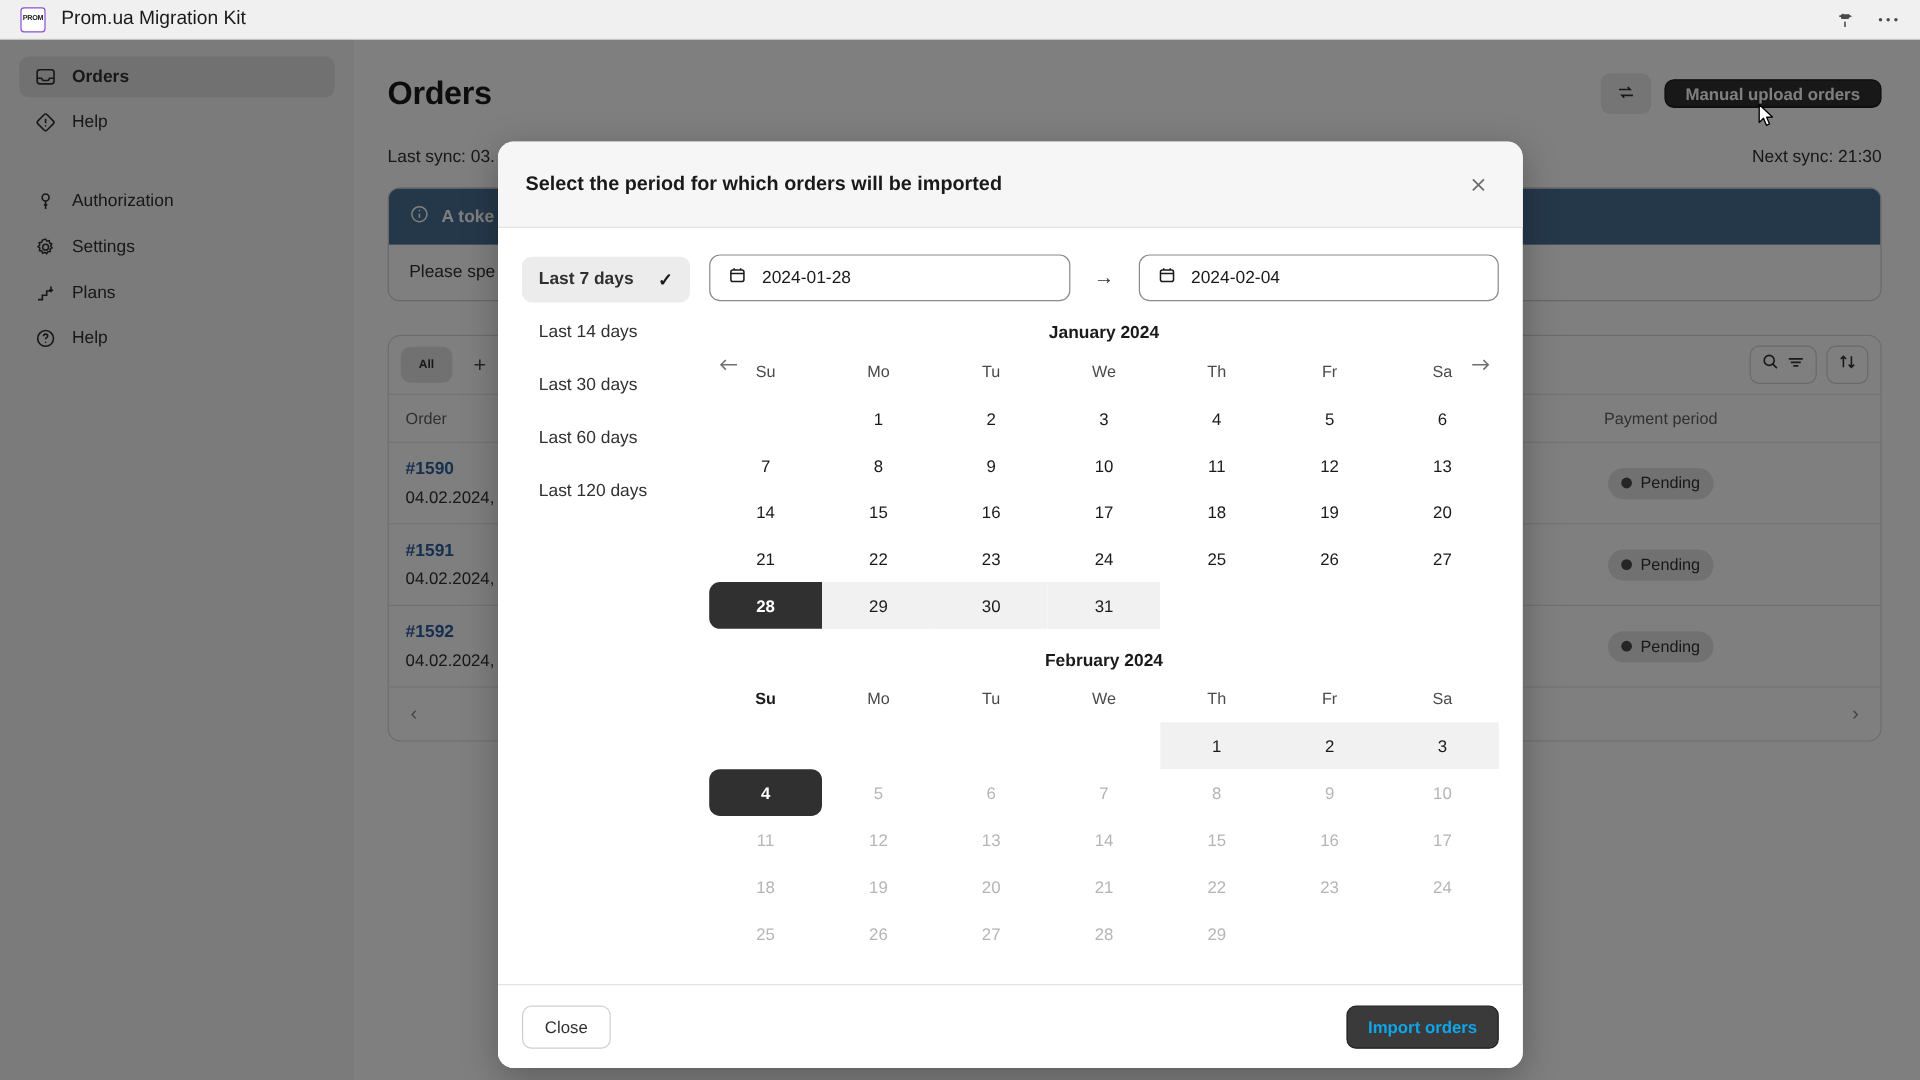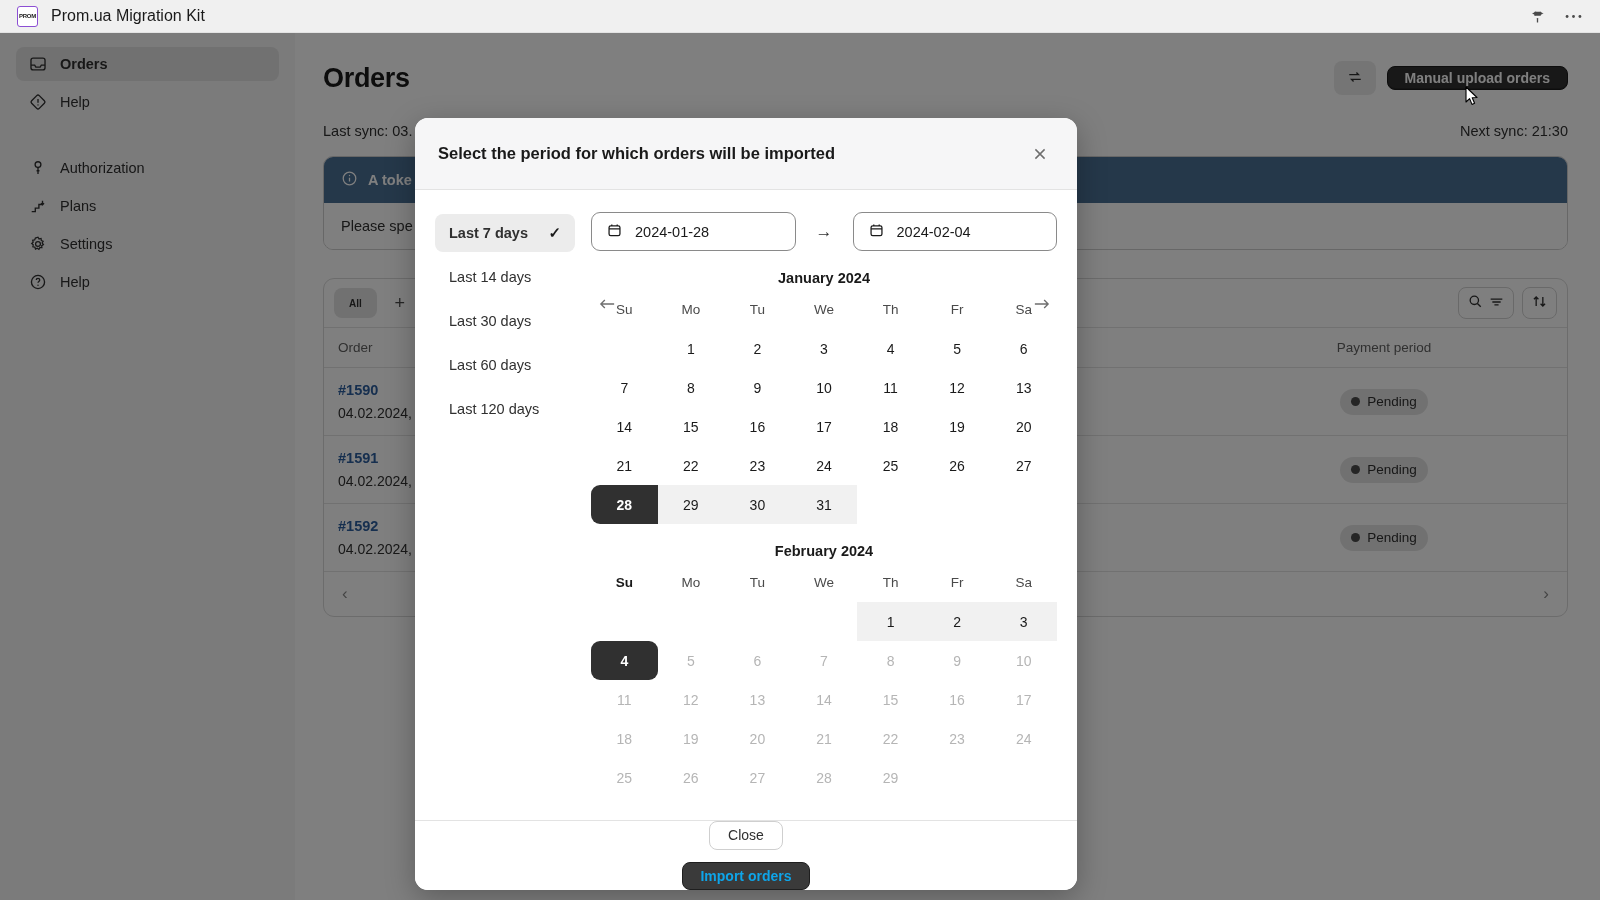--- a/index.html
+++ b/index.html
@@ -142,21 +142,21 @@
   .dot-hollow { border: 1.6px solid #8a7520; background: transparent; }
   .dot-solid { background: #4a4a4a; }
   .table-foot {
     display: flex; align-items: center; justify-content: space-between;
     padding: 12px 18px; color: #8a8a8a; font-size: 17px;
   }
 
   
   .modal {
     position: absolute; z-index: 100;
-    left: 415px; top: 118px; width: 662px; height: 772px;
+    left: 415px; top: 118px; width: 854px; height: 772px;
     background: #ffffff; border-radius: 13px;
     box-shadow: 0 8px 30px rgba(0,0,0,0.28);
     display: flex; flex-direction: column; overflow: hidden;
   }
   .modal-head {
     height: 72px; background: #f6f6f7; border-bottom: 1px solid #e3e3e3;
     display: flex; align-items: center; padding: 0 23px; flex-shrink: 0;
   }
   .modal-title { font-size: 16.5px; font-weight: 700; color: #1a1a1a; }
   .modal-close {
@@ -209,22 +209,22 @@
     display: flex; align-items: center; justify-content: center;
     width: 100%; height: 39px;
   }
   .cal-grid td.sel.r-left .inner { border-radius: 9px 0 0 9px; }
   .cal-grid td.sel.r-all .inner { border-radius: 9px; }
   .cal-grid td.dis { color: #b5b5b5; }
   .cal-grid td.empty { background: transparent; }
 
   .modal-foot {
     height: 70px; border-top: 1px solid #e3e3e3; flex-shrink: 0;
-    display: flex; align-items: center; justify-content: flex-start;
-    gap: 12px; padding: 0 20px; background: #ffffff; flex-direction: column;
+    display: flex; align-items: center; justify-content: space-between;
+    gap: 12px; padding: 0 20px; background: #ffffff;
   }
   .btn-secondary {
     height: 36px; padding: 0 18px; border-radius: 8px; background: #ffffff;
     border: 1px solid #cfcfcf; font-size: 14px; color: #303030;
     display: flex; align-items: center;
   }
   .btn-dark {
     height: 36px; padding: 0 17px; border-radius: 8px; background: #3a3a3a;
     border: 1px solid #1f1f1f; color: #0ea5e9; font-size: 14px; font-weight: 700;
     display: flex; align-items: center;
@@ -288,35 +288,35 @@
       <span class="side-icon">
         <svg width="18" height="18" viewBox="0 0 20 20" fill="none" stroke="currentColor" stroke-width="1.5">
           <circle cx="10" cy="6.2" r="3.2"></circle>
             <path d="M10 9.4v7.4M8.4 13h3.2"></path>
         </svg>
       </span>
       <span>Authorization</span>
     </div>
     <div class="side-item">
       <span class="side-icon">
+        <svg width="18" height="18" viewBox="0 0 20 20" fill="none" stroke="currentColor" stroke-width="1.4">
+          <circle cx="10" cy="10" r="2.7"></circle>
+          <path d="M10 2.5l1.2 1.9 2.2-.5.3 2.2 2 .9-1.1 1.9 1.4 1.7-1.9 1.2.2 2.2-2.2.1-1.1 1.9-1.8-1.3-2 .9-.7-2.1-2.2-.4.4-2.2-1.7-1.4 1.6-1.5-.5-2.2 2.2-.3.8-2.1z"></path>
+        </svg>
+      </span>
+      <span>Settings</span>
+    </div>
+    <div class="side-item">
+      <span class="side-icon">
         <svg width="18" height="18" viewBox="0 0 20 20" fill="none" stroke="currentColor" stroke-width="1.5">
           <path d="M3 16.3h4v-4h4v-4h4"></path>
             <path d="M15 4.2v4.2M13.3 7l1.7 1.6L16.7 7"></path>
         </svg>
       </span>
       <span>Plans</span>
-    </div>
-    <div class="side-item">
-      <span class="side-icon">
-        <svg width="18" height="18" viewBox="0 0 20 20" fill="none" stroke="currentColor" stroke-width="1.4">
-          <circle cx="10" cy="10" r="2.7"></circle>
-          <path d="M10 2.5l1.2 1.9 2.2-.5.3 2.2 2 .9-1.1 1.9 1.4 1.7-1.9 1.2.2 2.2-2.2.1-1.1 1.9-1.8-1.3-2 .9-.7-2.1-2.2-.4.4-2.2-1.7-1.4 1.6-1.5-.5-2.2 2.2-.3.8-2.1z"></path>
-        </svg>
-      </span>
-      <span>Settings</span>
     </div>
     <div class="side-item">
       <span class="side-icon">
         <svg width="18" height="18" viewBox="0 0 20 20" fill="none" stroke="currentColor" stroke-width="1.5">
           <circle cx="10" cy="10" r="7.3"></circle>
           <path d="M8.1 7.9c0-1.1.9-1.9 1.9-1.9s1.9.8 1.9 1.8c0 1.6-1.9 1.5-1.9 3"></path>
           <circle cx="10" cy="13.6" r="0.75" fill="currentColor" stroke="none"></circle>
         </svg>
       </span>
       <span>Help</span>

